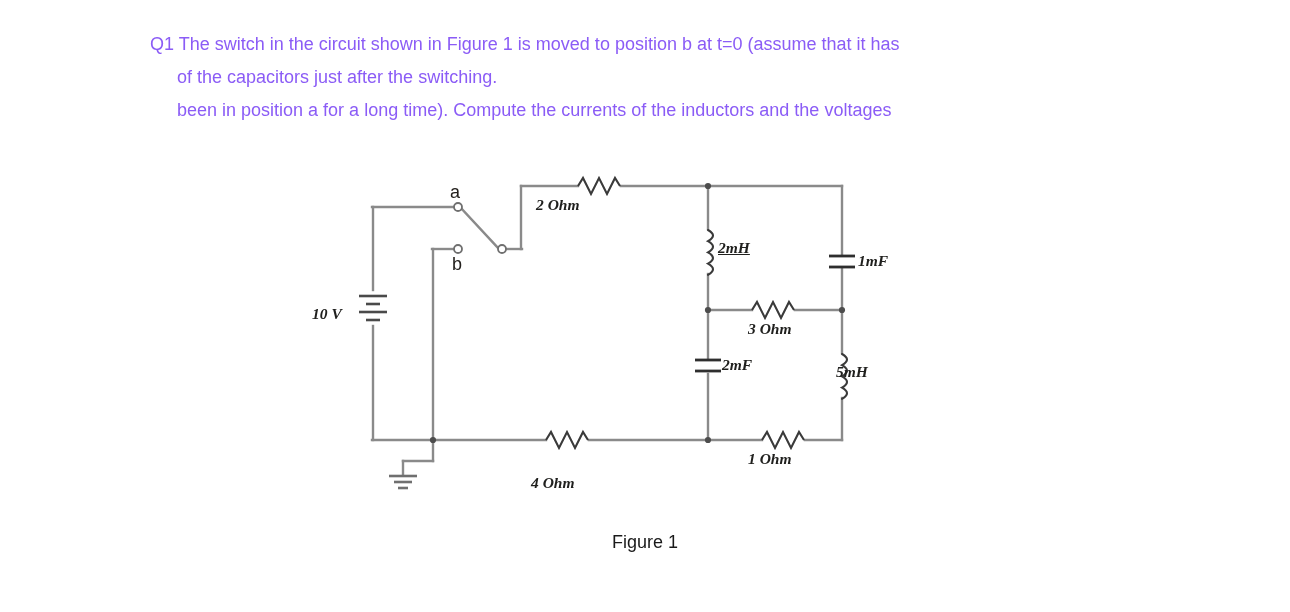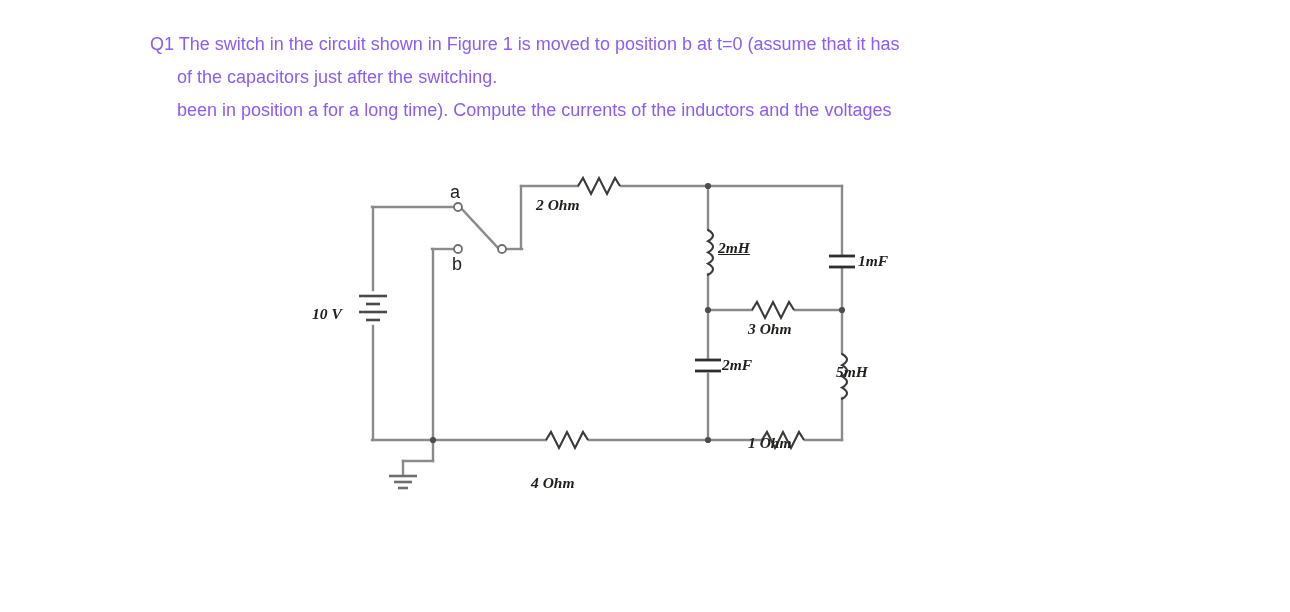--- a/index.html
+++ b/index.html
@@ -203,20 +203,21 @@
   <div class="cl" style="left:858px; top:102px;">1mF</div>
 
   <div class="cl" style="left:748px; top:170px;font-style:italic;">3 Ohm</div>
 
   <div class="cl" style="left:722px; top:206px;">2mF</div>
 
   <div class="cl" style="left:836px; top:213px;">5mH</div>
 
   <div class="cl" style="left:531px; top:300px;margin-top:24px;">4 Ohm</div>
 
-  <div class="cl" style="left:748px; top:284px;">1 Ohm</div>
+  <div class="cl" style="left:748px; top:300px;">1 Ohm</div>
 
   <div class="cl" style="left:312px; top:155px;">10 V</div>
 
   <div class="sw-label" style="left:450px; top:32px;">a</div>
   <div class="sw-label" style="left:452px; top:104px;">b</div>
 
+  <div id="figure-caption">Figure 1</div>
 </div>
 
 </body></html>

